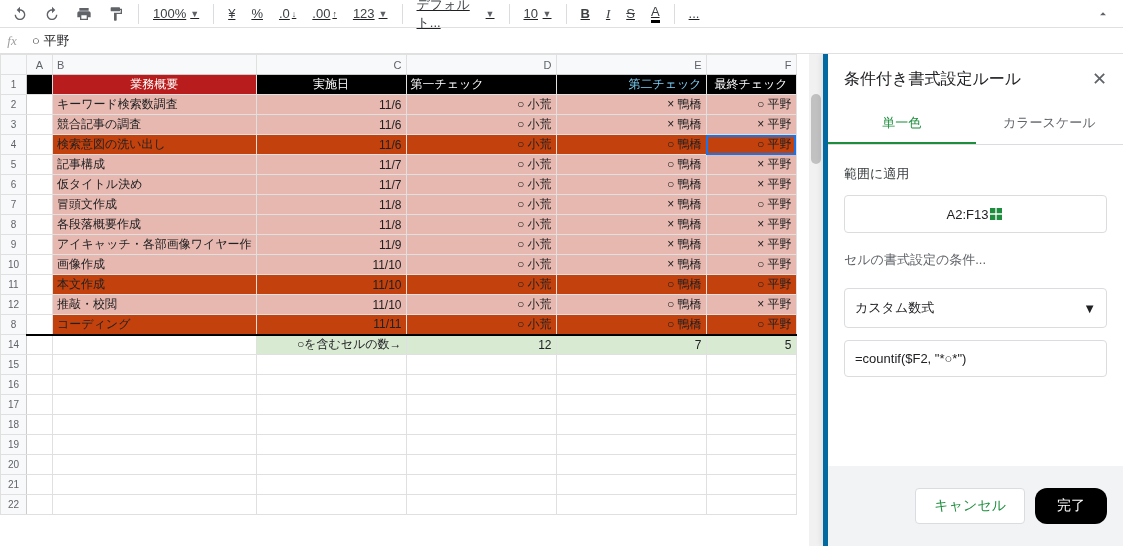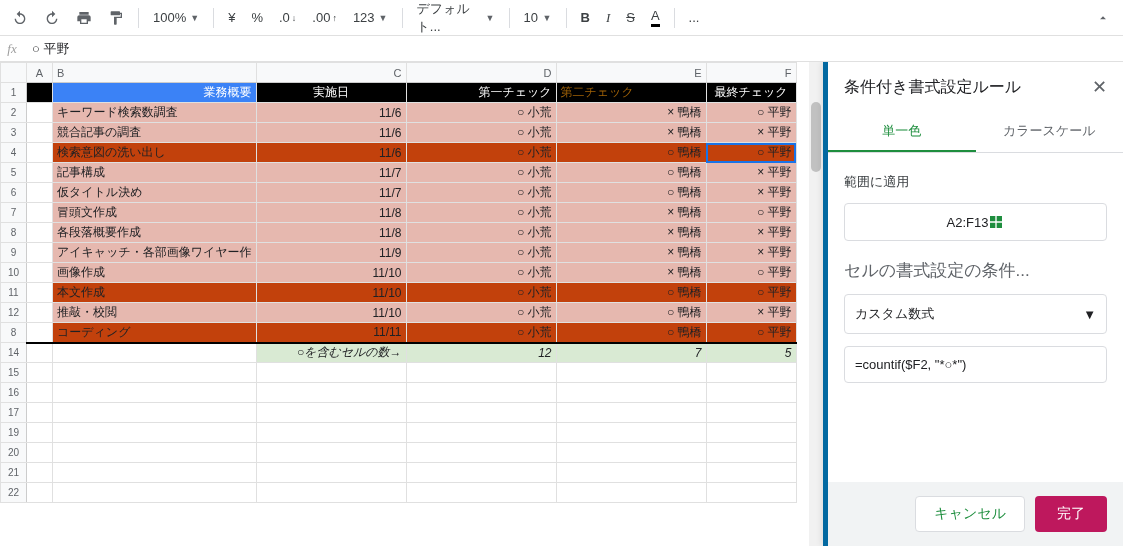--- a/index.html
+++ b/index.html
@@ -1,18 +1,18 @@
 <!DOCTYPE html>
 <html><head>
 <meta charset="utf-8">
 <style>
   * { box-sizing: border-box; margin: 0; padding: 0; }
   body { font-family: Arial, "Hiragino Sans", sans-serif; font-size: 13px; color: #202124; overflow: hidden; width:1123px; height:546px; background:#fff; }
   .app { display: flex; flex-direction: column; width:1123px; height:546px; }
-  .toolbar { display:flex; align-items:center; height:36px; border-bottom:1px solid #e0e0e0; padding:0 6px; gap:4px; }
+  .toolbar { display:flex; align-items:center; height:28px; border-bottom:1px solid #e0e0e0; padding:0 6px; gap:4px;text-decoration:underline; }
   .toolbar .sep { width:1px; height:20px; background:#dadce0; margin:0 4px; }
   .toolbar .btn { width:28px; height:28px; display:flex; align-items:center; justify-content:center; border-radius:2px; color:#5f6368; cursor:pointer; }
   .toolbar .txtbtn { padding:0 6px; height:28px; display:flex; align-items:center; font-size:13px; color:#3c4043; cursor:pointer; gap:2px;}
   .toolbar .caret { font-size:9px; color:#5f6368; margin-left:2px;}
   .toolbar .spacer { flex:1; }
   .fxbar { display:flex; align-items:center; height:26px; border-bottom:1px solid #e0e0e0; }
   .fxbar .fxlabel { width:24px; text-align:center; color:#9e9e9e; font-style:italic; font-family:serif;}
   .fxbar .fxval { padding-left:8px; font-size:13px; }
   .main { flex:1; display:flex; overflow:hidden; }
   .sheet-area { flex:1; position:relative; overflow:hidden; }
@@ -38,32 +38,32 @@
   
   .sidebar { width:300px; min-width:300px; border-left:5px solid #0369a1; display:flex; flex-direction:column; background:#fff; }
   .sb-shadow { box-shadow:-2px 0 6px rgba(0,0,0,0.08); z-index:2; }
   .sb-header { display:flex; align-items:center; justify-content:space-between; padding:14px 16px; font-size:16px; }
   .sb-close { color:#5f6368; cursor:pointer; font-size:18px;}
   .sb-tabs { display:flex; border-bottom:1px solid #dadce0; }
   .sb-tab { flex:1; text-align:center; padding:10px 0; font-size:13px; color:#5f6368; cursor:pointer; }
   .sb-tab.active { color:#1e8e3e; border-bottom:2px solid #1e8e3e; font-weight:500;}
   .sb-body { flex:1; overflow-y:auto; padding:16px; }
   .sb-label { font-size:13px; color:#3c4043; margin-bottom:12px; margin-top:4px;}
-  .sb-sublabel { font-size:17px; color:#5f6368; margin-bottom:12px;}
+  .sb-sublabel { font-size:13px; color:#5f6368; margin-bottom:19px;}
   .sb-input { width:100%; border:1px solid #dadce0; border-radius:4px; padding:10px 10px; font-size:13px; margin-bottom:18px; display:flex; align-items:center; justify-content:center;}
   .sb-input .grid-icon { color:#1e8e3e; }
   .sb-select { width:100%; border:1px solid #dadce0; border-radius:4px; padding:10px; font-size:13px; margin-bottom:12px; display:flex; justify-content:space-between; align-items:center; cursor:pointer;}
   .sb-formula { width:100%; border:1px solid #dadce0; border-radius:4px; padding:10px; font-size:13px; margin-bottom:18px;}
   .sb-section-gray { background:#f1f3f4; margin:0 -16px; padding:12px 16px 16px 16px; }
   .sb-style-preview { background:#b6d7a8; padding:10px 12px; border-radius:4px; margin-bottom:10px; font-size:13px;}
-  .sb-footer { display:flex; justify-content:flex-end; gap:10px; padding:14px 16px; background:#f1f3f4;}
+  .sb-footer { display:flex; justify-content:flex-end; gap:10px; padding:22px 16px; background:#f1f3f4;}
   .btn-text { background:#fff; border:1px solid #dadce0; padding:8px 18px; border-radius:4px; color:#1e8e3e; cursor:pointer; font-size:14px;}
-  .btn-prim { background:#be185d; border:none; padding:8px 22px; border-radius:4px; color:#fff; cursor:pointer; font-size:14px;}
+  .btn-prim { background:#000000; border:none; padding:8px 22px; border-radius:12px; color:#fff; cursor:pointer; font-size:14px;}
   svg { display:block; }
-  .row14 td { border-top:2px solid #000;font-style:italic; }
+  .row14 td { border-top:2px solid #000; }
 </style>
 </head>
 <body>
 
 <div class="app">
 
   <div class="toolbar">
     <div class="btn">
         <svg width="16" height="16" viewBox="0 0 24 24">
           <path fill="#5f6368" d="M12 5V1L7 6l5 5V7c3.3 0 6 2.7 6 6s-2.7 6-6 6-6-2.7-6-6H4c0 4.4 3.6 8 8 8s8-3.6 8-8-3.6-8-8-8z"></path>
@@ -145,24 +145,24 @@
               <th class="colhead c-A">A</th>
               <th class="colhead c-B">B</th>
               <th class="colhead c-C">C</th>
               <th class="colhead c-D">D</th>
               <th class="colhead c-E">E</th>
               <th class="colhead c-F">F</th>
             </tr>
             <tr class="hdr">
               <th class="rowhead">1</th>
               <td class="c-A" style="background:#000;color:#fff;text-align:center"></td>
-              <td class="c-B" style="background:#3b82f6;color:#fff;text-align:right">業務概要</td>
+              <td class="c-B" style="background:#b91c1c;color:#fff;text-align:center">業務概要</td>
               <td class="c-C" style="background:#000;color:#fff;text-align:center">実施日</td>
-              <td class="c-D" style="background:#000;color:#fff;text-align:right">第一チェック</td>
-              <td class="c-E" style="background:#000;color:#a16207;text-align:left">第二チェック</td>
+              <td class="c-D" style="background:#000;color:#fff;text-align:left">第一チェック</td>
+              <td class="c-E" style="background:#000;color:#7dd3fc;text-align:right">第二チェック</td>
               <td class="c-F" style="background:#000;color:#fff;text-align:center">最終チェック</td>
             </tr>
             <tr class="red">
               <th class="rowhead">2</th>
               <td class=" c-A"></td>
               <td class="d c-B">キーワード検索数調査</td>
               <td class="d c-C">11/6</td>
               <td class="d c-D">○ 小荒</td>
               <td class="d c-E">× 鴨橋</td>
               <td class="d c-F">○ 平野</td>
@@ -288,20 +288,29 @@
               <th class="rowhead">16</th>
               <td class="c-A"></td>
               <td class="c-B"></td>
               <td class="c-C"></td>
               <td class="c-D"></td>
               <td class="c-E"></td>
               <td class="c-F"></td>
             </tr>
             <tr>
               <th class="rowhead">17</th>
+              <td class="c-A"></td>
+              <td class="c-B"></td>
+              <td class="c-C"></td>
+              <td class="c-D"></td>
+              <td class="c-E"></td>
+              <td class="c-F"></td>
+            </tr>
+            <tr>
+              <th class="rowhead">18</th>
               <td class="c-A"></td>
               <td class="c-B"></td>
               <td class="c-C"></td>
               <td class="c-D"></td>
               <td class="c-E"></td>
               <td class="c-F"></td>
             </tr>
             <tr>
               <th class="rowhead">19</th>
               <td class="c-A"></td>

